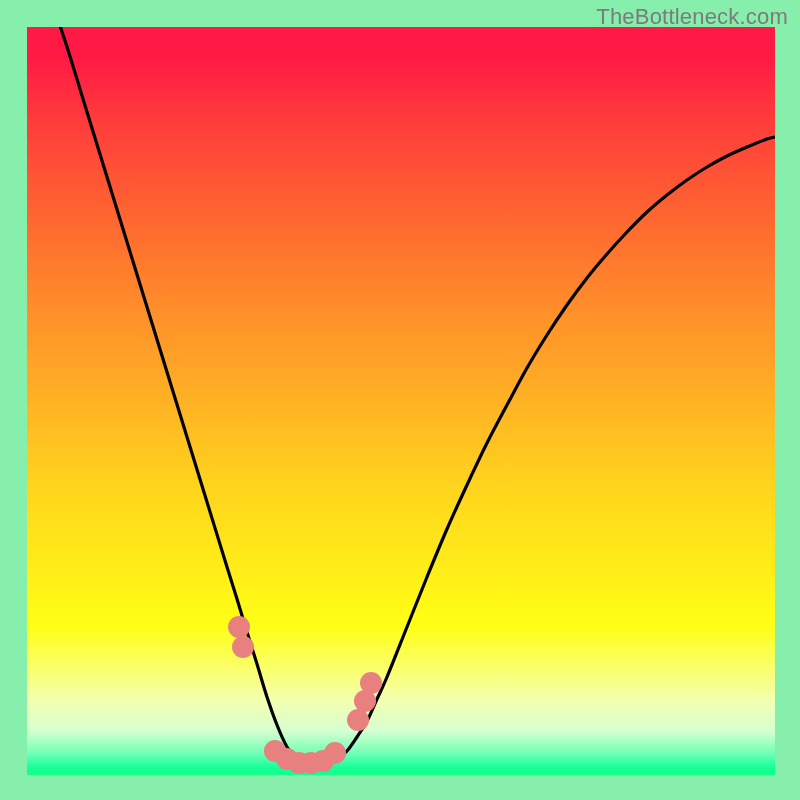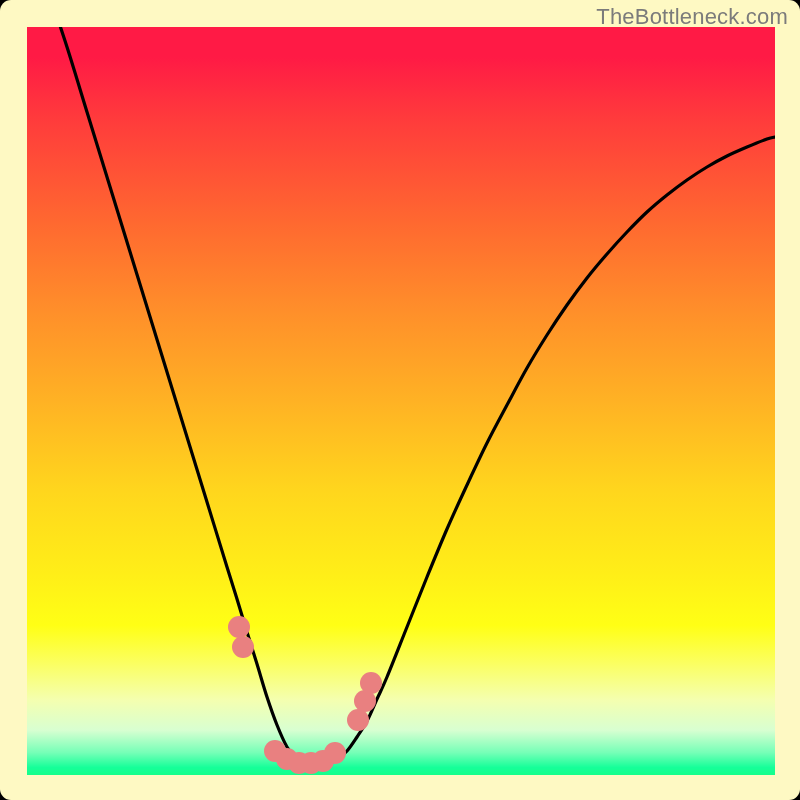--- a/index.html
+++ b/index.html
@@ -1,22 +1,21 @@
 <!DOCTYPE html>
 <html><head>
 <meta charset="utf-8">
 <style>
   * { margin: 0; padding: 0; box-sizing: border-box; }
   html, body { width: 800px; height: 800px; overflow: hidden; background: #000; }
   .canvas {
     position: relative;
     width: 800px;
     height: 800px;
-    background: #fef9c3;
-    border-radius: 11px;
+    background: #86efac;
   }
   .attribution {
     position: absolute;
     top: 4px;
     right: 12px;
     font-family: Arial, Helvetica, sans-serif;
     font-size: 22px;
     color: #7b7b7b;
     letter-spacing: 0.2px;
     z-index: 10;

